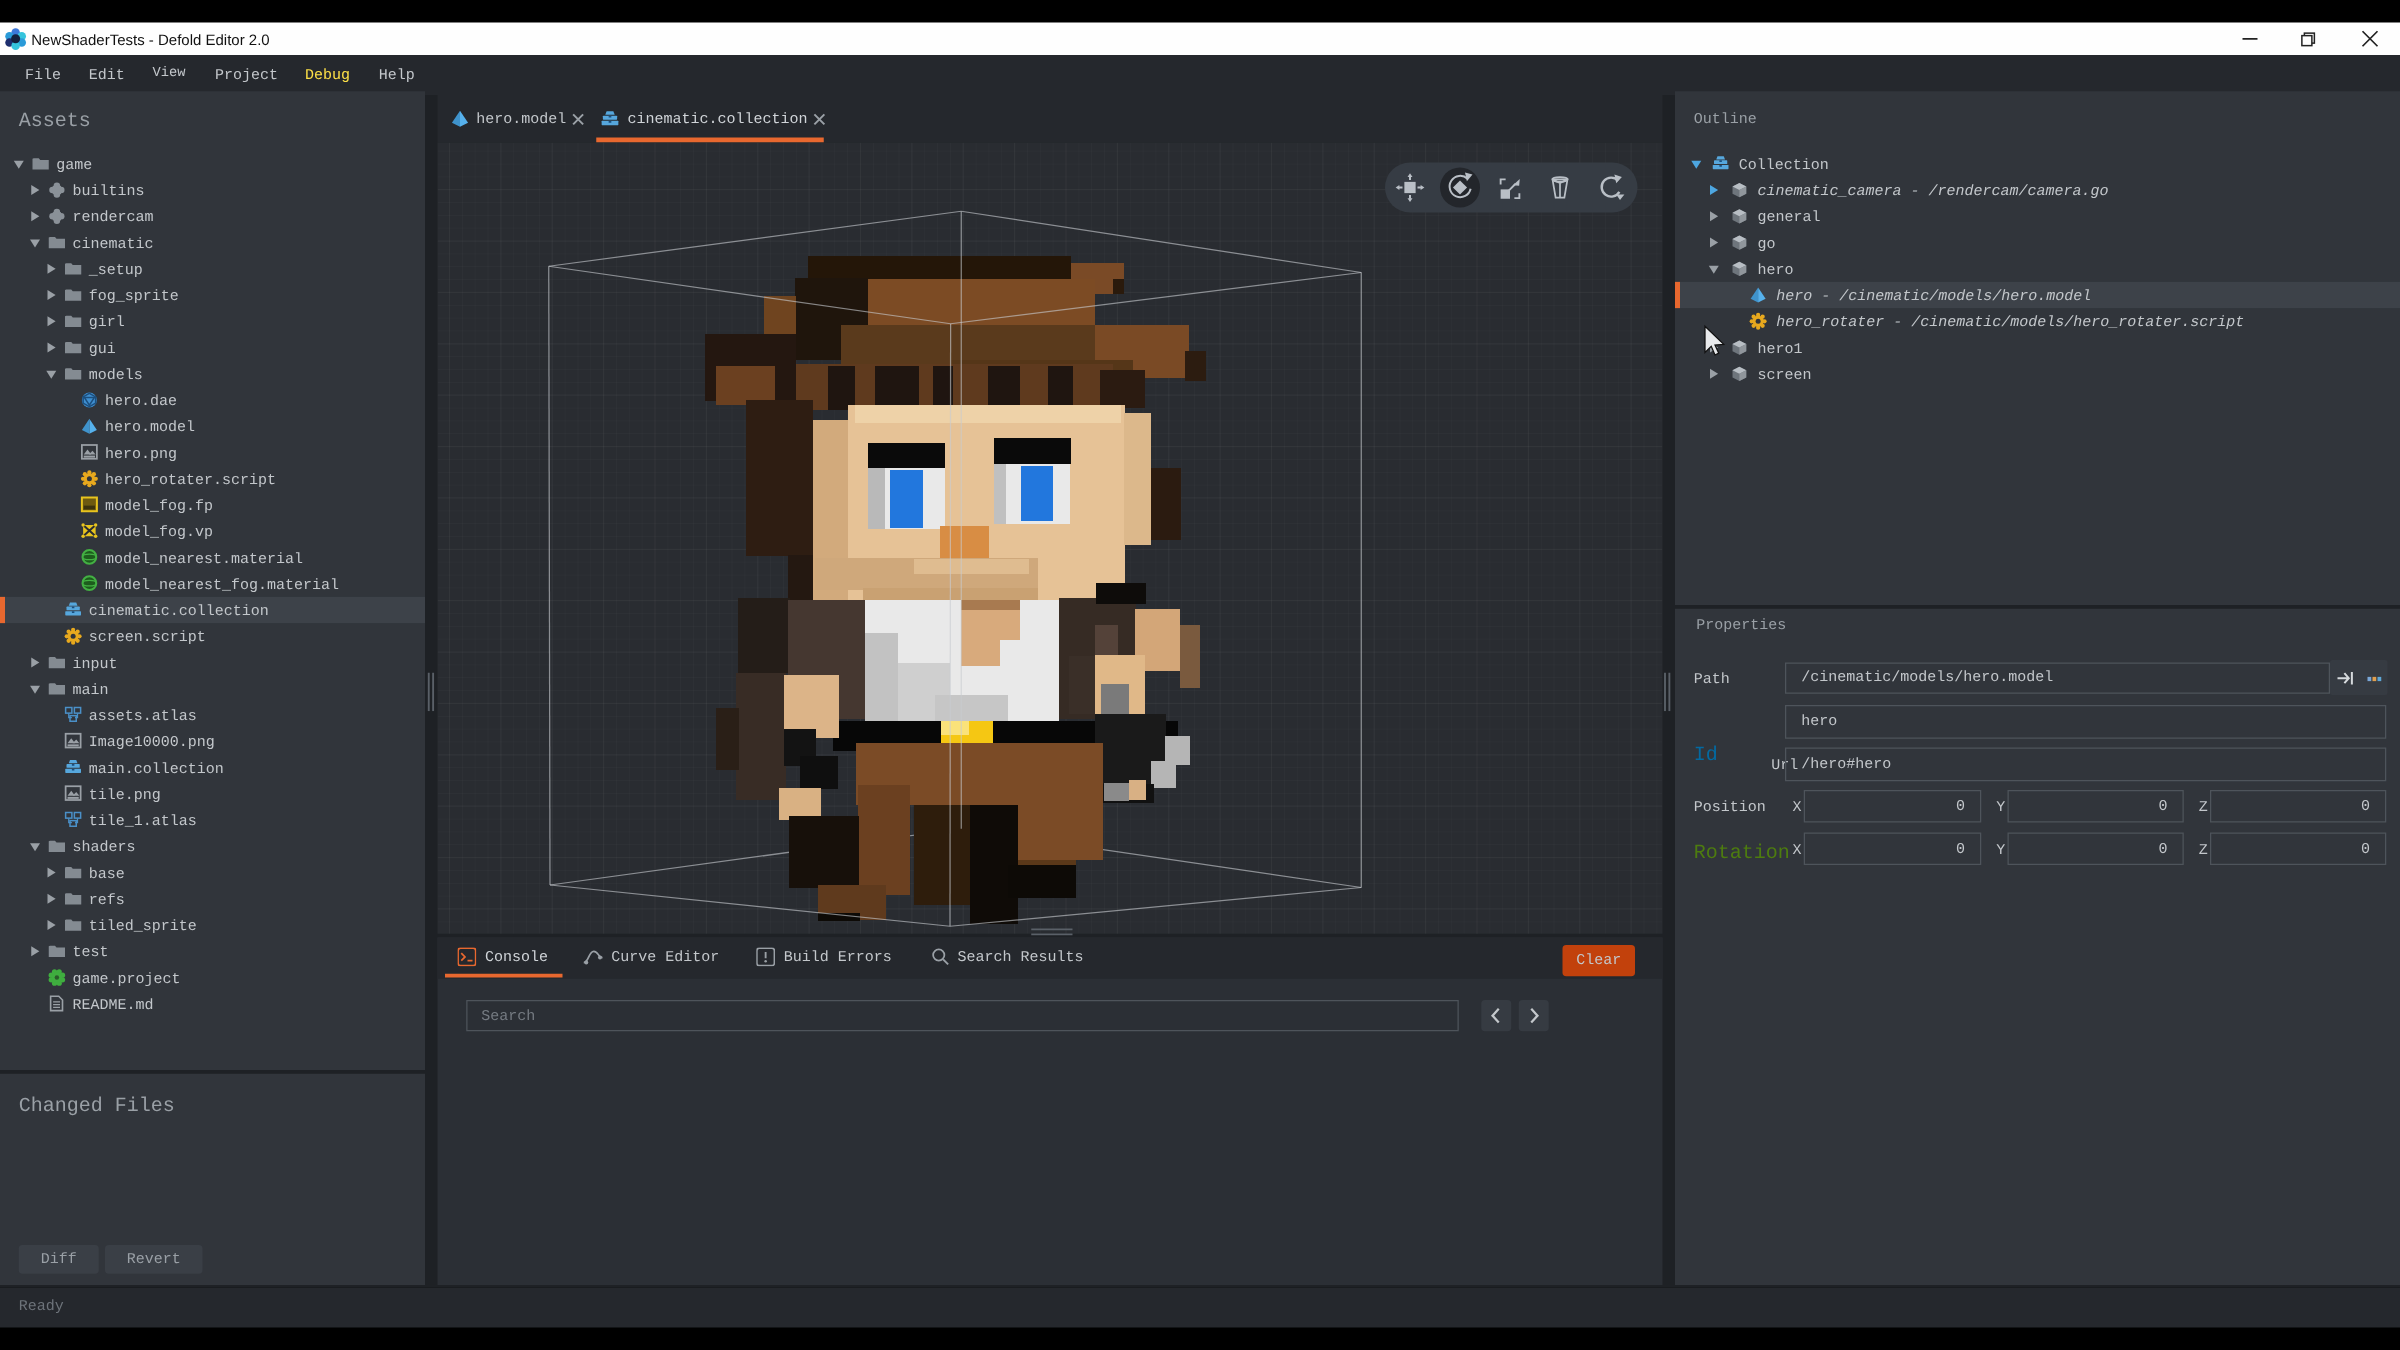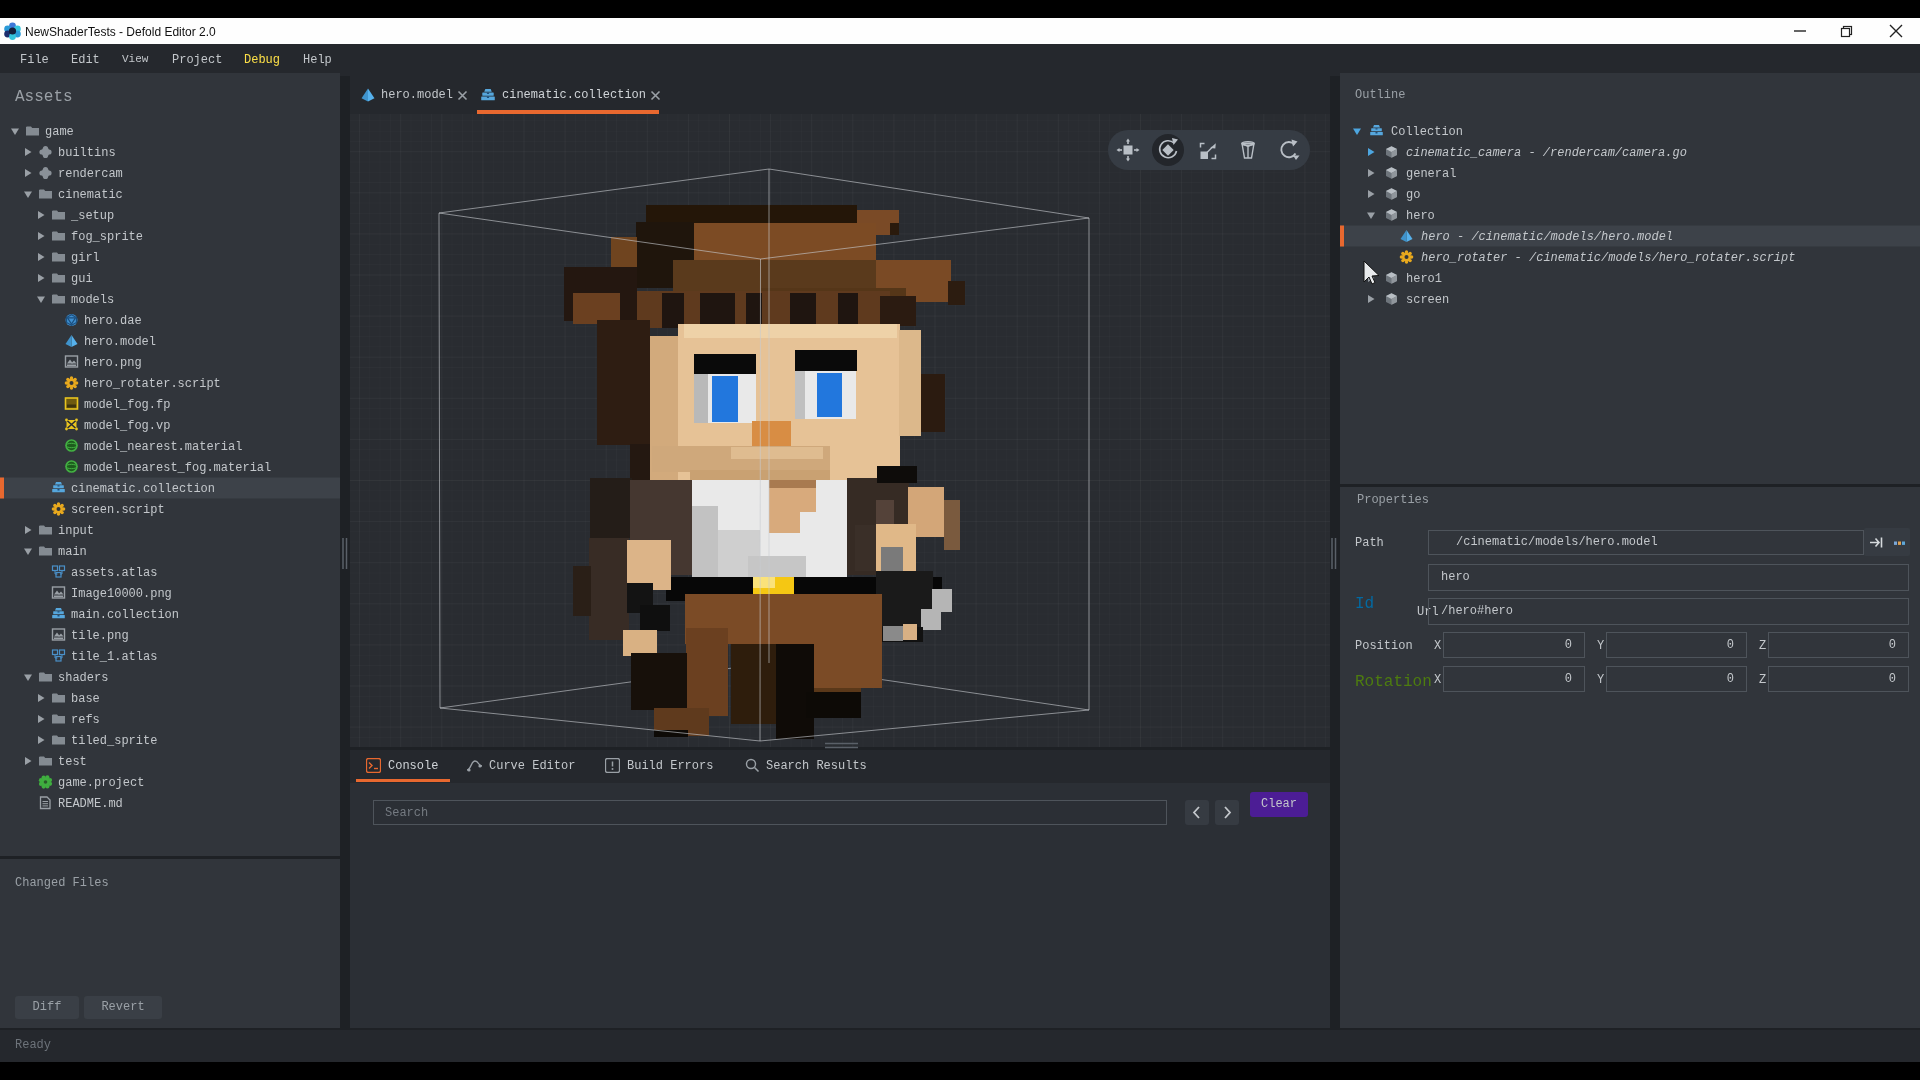--- a/index.html
+++ b/index.html
@@ -220,21 +220,21 @@
       </g>
       <text x="58" y="786" font-family="" liberation="" mono',="" monospace'="" font-size="12" fill="#c3c7cb">game.project</text>
       <g transform="translate(39,796.5)">
         <path d="M1.5 0.5 L8 0.5 L11 3.5 L11 12 L1.5 12 Z" fill="none" stroke="#9aa0a6" stroke-width="1.3"></path>
         <path d="M3.5 5 L9 5 M3.5 7.2 L9 7.2 M3.5 9.4 L9 9.4" stroke="#9aa0a6" stroke-width="1"></path>
       </g>
       <text x="58" y="807" font-family="" liberation="" mono',="" monospace'="" font-size="12" fill="#c3c7cb">README.md</text>
     </svg>
   </div>
 <div style="position:absolute;left:0;top:856px;width:340px;height:3px;background:#1e2125"></div>
-<div style="position:absolute;left:15px;top:876px;font-size:12px;color:#9aa0a6">Changed Files</div>
+<div style="position:absolute;left:15px;top:876px;font-size:16px;color:#9aa0a6">Changed Files</div>
 <div style="position:absolute;left:15px;top:996px;width:64px;height:23px;background:#3a3f46;border-radius:3px;font-size:12px;color:#9aa0a6;text-align:center;line-height:23px">Diff</div>
 <div style="position:absolute;left:84px;top:996px;width:78px;height:23px;background:#3a3f46;border-radius:3px;font-size:12px;color:#9aa0a6;text-align:center;line-height:23px">Revert</div>
 <svg class="abs" style="left:341px;top:538px" width="8" height="31">
     <line x1="2" y1="0" x2="2" y2="31" stroke="#5a6068" stroke-width="1.5"></line>
     <line x1="5.5" y1="0" x2="5.5" y2="31" stroke="#5a6068" stroke-width="1.5"></line>
   </svg>
 <div style="position:absolute;left:350px;top:76px;width:980px;height:38px;background:#25282d"></div>
 <svg class="abs" style="left:361px;top:88px" width="14" height="14" viewBox="0 0 13 13">
     <path d="M6.5 0.5 L12.5 9.5 L6.5 12.5 Z" fill="#56b1ec"></path>
     <path d="M6.5 0.5 L0.5 9.5 L6.5 12.5 Z" fill="#3f93cc"></path>
@@ -578,21 +578,21 @@
 <div style="position:absolute;left:373px;top:800px;width:794px;height:25px;border:1px solid #4e545b"></div>
 <div style="position:absolute;left:385px;top:806px;font-size:12px;color:#757b82">Search</div>
 <div style="position:absolute;left:1185px;top:800px;width:24px;height:25px;background:#363b42;border-radius:3px"></div>
 <svg class="abs" style="left:1185px;top:800px" width="24" height="25">
     <path d="M14 7 L9 12.5 L14 18" stroke="#c3c7cb" stroke-width="1.8" fill="none"></path>
   </svg>
 <div style="position:absolute;left:1215px;top:800px;width:24px;height:25px;background:#363b42;border-radius:3px"></div>
 <svg class="abs" style="left:1215px;top:800px" width="24" height="25">
     <path d="M10 7 L15 12.5 L10 18" stroke="#c3c7cb" stroke-width="1.8" fill="none"></path>
   </svg>
-<div style="position:absolute;left:1250px;top:792px;width:58px;height:25px;background:#4c1d95;border-radius:3px;font-size:12px;color:#c3c7cb;text-align:center;line-height:25px">Clear</div>
+<div style="position:absolute;left:1250px;top:756px;width:58px;height:25px;background:#c2410c;border-radius:3px;font-size:12px;color:#c3c7cb;text-align:center;line-height:25px">Clear</div>
 <div style="position:absolute;left:1340px;top:73px;width:580px;height:955px;background:#31353b"></div>
 <div style="position:absolute;left:1355px;top:88px;font-size:12px;color:#9aa0a6">Outline</div>
 <div style="position:absolute;left:1340px;top:76px;width:580px;height:320px">
     <svg width="580" height="320" viewBox="0 0 580 320" style="position:absolute;left:0;top:0">
       <path d="M13 52.5 L21 52.5 L17 59 Z" fill="#4da6e0"></path>
       <g transform="translate(30,48.5)" fill="#56a7dd">
         <path d="M4 0.5 L9 0.5 L10 3 L3 3 Z"></path>
         <rect x="1.2" y="3.7" width="10.6" height="3" rx="0.5"></rect>
         <rect x="0.2" y="7.4" width="12.6" height="3.4" rx="0.5"></rect>
         <path d="M5.5 4.4 L7.5 4.4 M5.5 8.2 L7.5 8.2" stroke="#1c4f7e" stroke-width="1.4"></path>
@@ -659,21 +659,21 @@
         <path d="M6.5 0.8 L12 3.6 L6.5 6.4 L1 3.6 Z" fill="#b8bec4"></path>
         <path d="M6.5 6.4 L12 3.6 L12 9.4 L6.5 12.2 Z" fill="#90969c"></path>
       </g>
       <text x="66" y="227" font-family="" liberation="" mono',="" monospace'="" font-size="12" fill="#c3c7cb">screen</text>
       <path d="M24 185 L24 206 L29 201 L32 208 L35 206.5 L32 200 L39 199.5 Z" fill="#e8eaec" stroke="#111" stroke-width="1"></path>
     </svg>
   </div>
 <div style="position:absolute;left:1340px;top:484px;width:580px;height:3px;background:#1e2125"></div>
 <div style="position:absolute;left:1357px;top:493px;font-size:12px;color:#9aa0a6">Properties</div>
 <div style="position:absolute;left:1355px;top:536px;font-size:12px;color:#c3c7cb">Path</div>
-<div style="position:absolute;left:1428px;top:530px;width:436px;height:25px;border:1px solid #4e545b;font-size:12px;color:#c3c7cb;line-height:23px;padding-left:27px">/cinematic/models/hero.model</div>
+<div style="position:absolute;left:1428px;top:530px;width:436px;height:25px;border:1px solid #4e545b;font-size:12px;color:#c3c7cb;line-height:23px;padding-left:12px">/cinematic/models/hero.model</div>
 <div style="position:absolute;left:1864px;top:528px;width:46px;height:28px;background:#363b42;border-radius:2px"></div>
 <svg class="abs" style="left:1866px;top:530px" width="44" height="25" viewBox="0 0 44 25">
     <path d="M4 12.5 L13 12.5 M9.5 8.5 L13 12.5 L9.5 16.5 M15.5 7.5 L15.5 17.5" stroke="#d6dadd" stroke-width="1.6" fill="none"></path>
     <rect x="28" y="11.5" width="3" height="3.4" fill="#7aa7d8"></rect>
     <rect x="32" y="11.5" width="3" height="3.4" fill="#e0a050"></rect>
     <rect x="36" y="11.5" width="3" height="3.4" fill="#5fa8d8"></rect>
   </svg>
 <div style="position:absolute;left:1355px;top:595px;font-size:16px;color:#0369a1">Id</div>
 <div style="position:absolute;left:1428px;top:564px;width:481px;height:27px;border:1px solid #4e545b;font-size:12px;color:#c3c7cb;line-height:25px;padding-left:12px">hero</div>
 <div style="position:absolute;left:1417px;top:605px;font-size:12px;color:#c3c7cb">Url</div>

